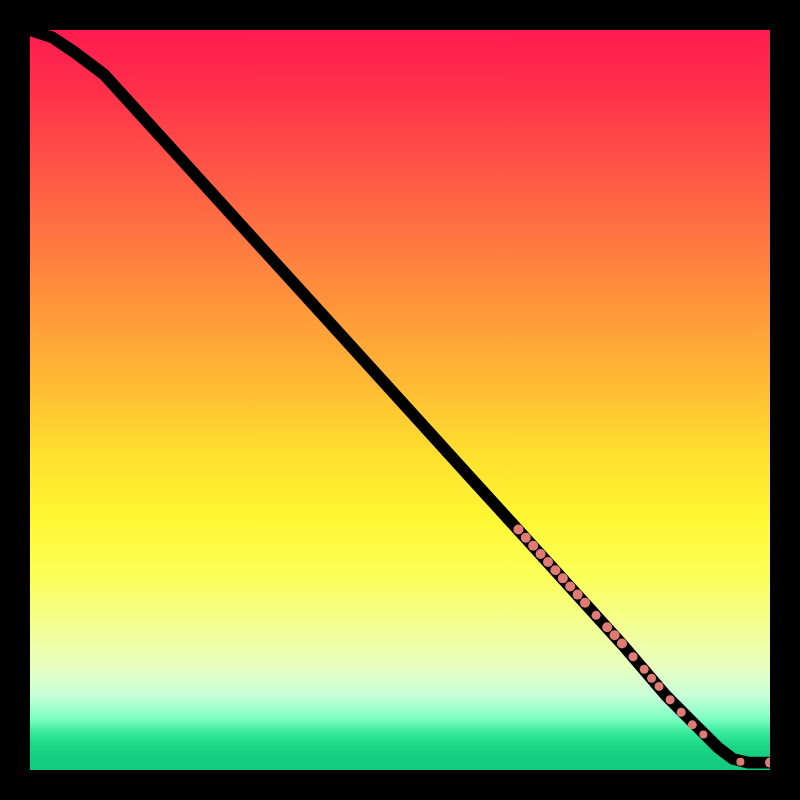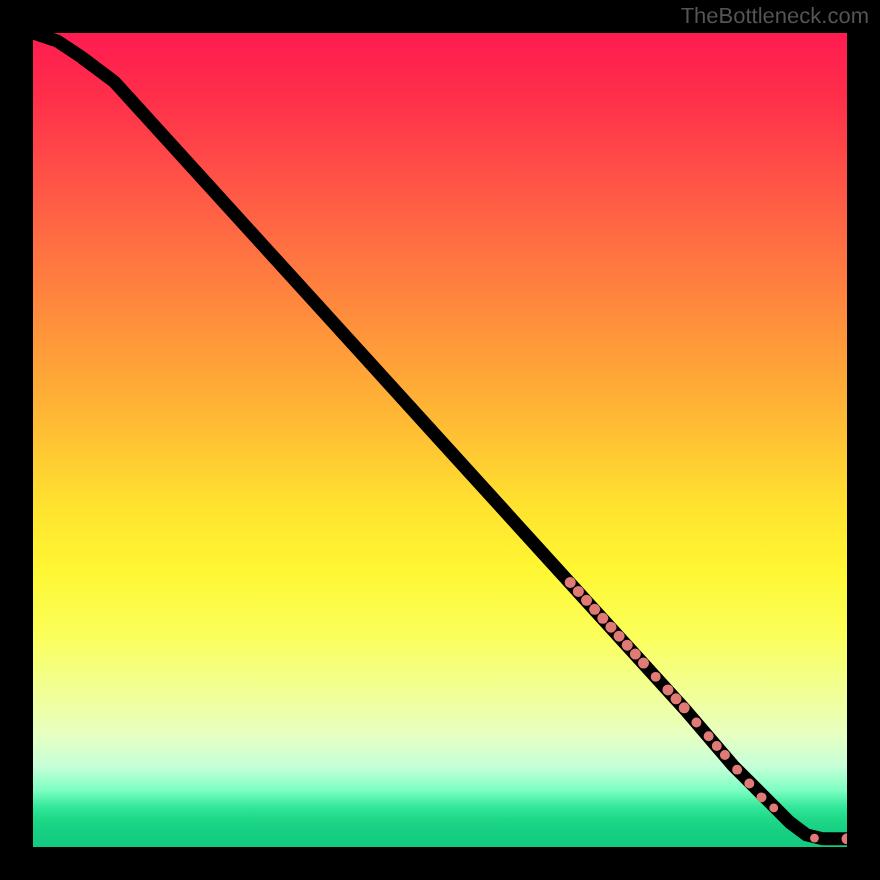--- a/index.html
+++ b/index.html
@@ -56,21 +56,20 @@
     width: 100%;
     height: 100%;
   }
   .line { fill: none; stroke: #000; stroke-width: 1.6; }
   .marker { fill: #e07a75; }
 </style>
 </head>
 <body>
 
 <div class="frame">
-  <div class="watermark">TheBottleneck.com</div>
   <div class="plot-area">
     <div class="gradient-bg"></div>
     <svg class="curve" viewBox="0 0 100 100" preserveAspectRatio="none">
       <path id="curve-path" class="line" d="M0.000 0.000 L3.000 1.000 L6.000 3.000 L10.000 6.000 L20.000 17.000 L30.000 28.000 L40.000 39.000 L50.000 50.000 L60.000 61.000 L70.000 72.000 L80.000 83.000 L86.000 90.000 L90.000 94.000 L93.000 97.000 L95.000 98.500 L97.000 99.000 L100.000 99.000"></path>
       <g id="markers">
           <circle cx="66.000" cy="67.500" r="0.676" class="marker"></circle>
           <circle cx="67.000" cy="68.600" r="0.676" class="marker"></circle>
           <circle cx="68.000" cy="69.700" r="0.676" class="marker"></circle>
           <circle cx="69.000" cy="70.800" r="0.676" class="marker"></circle>
           <circle cx="70.000" cy="71.900" r="0.676" class="marker"></circle>

